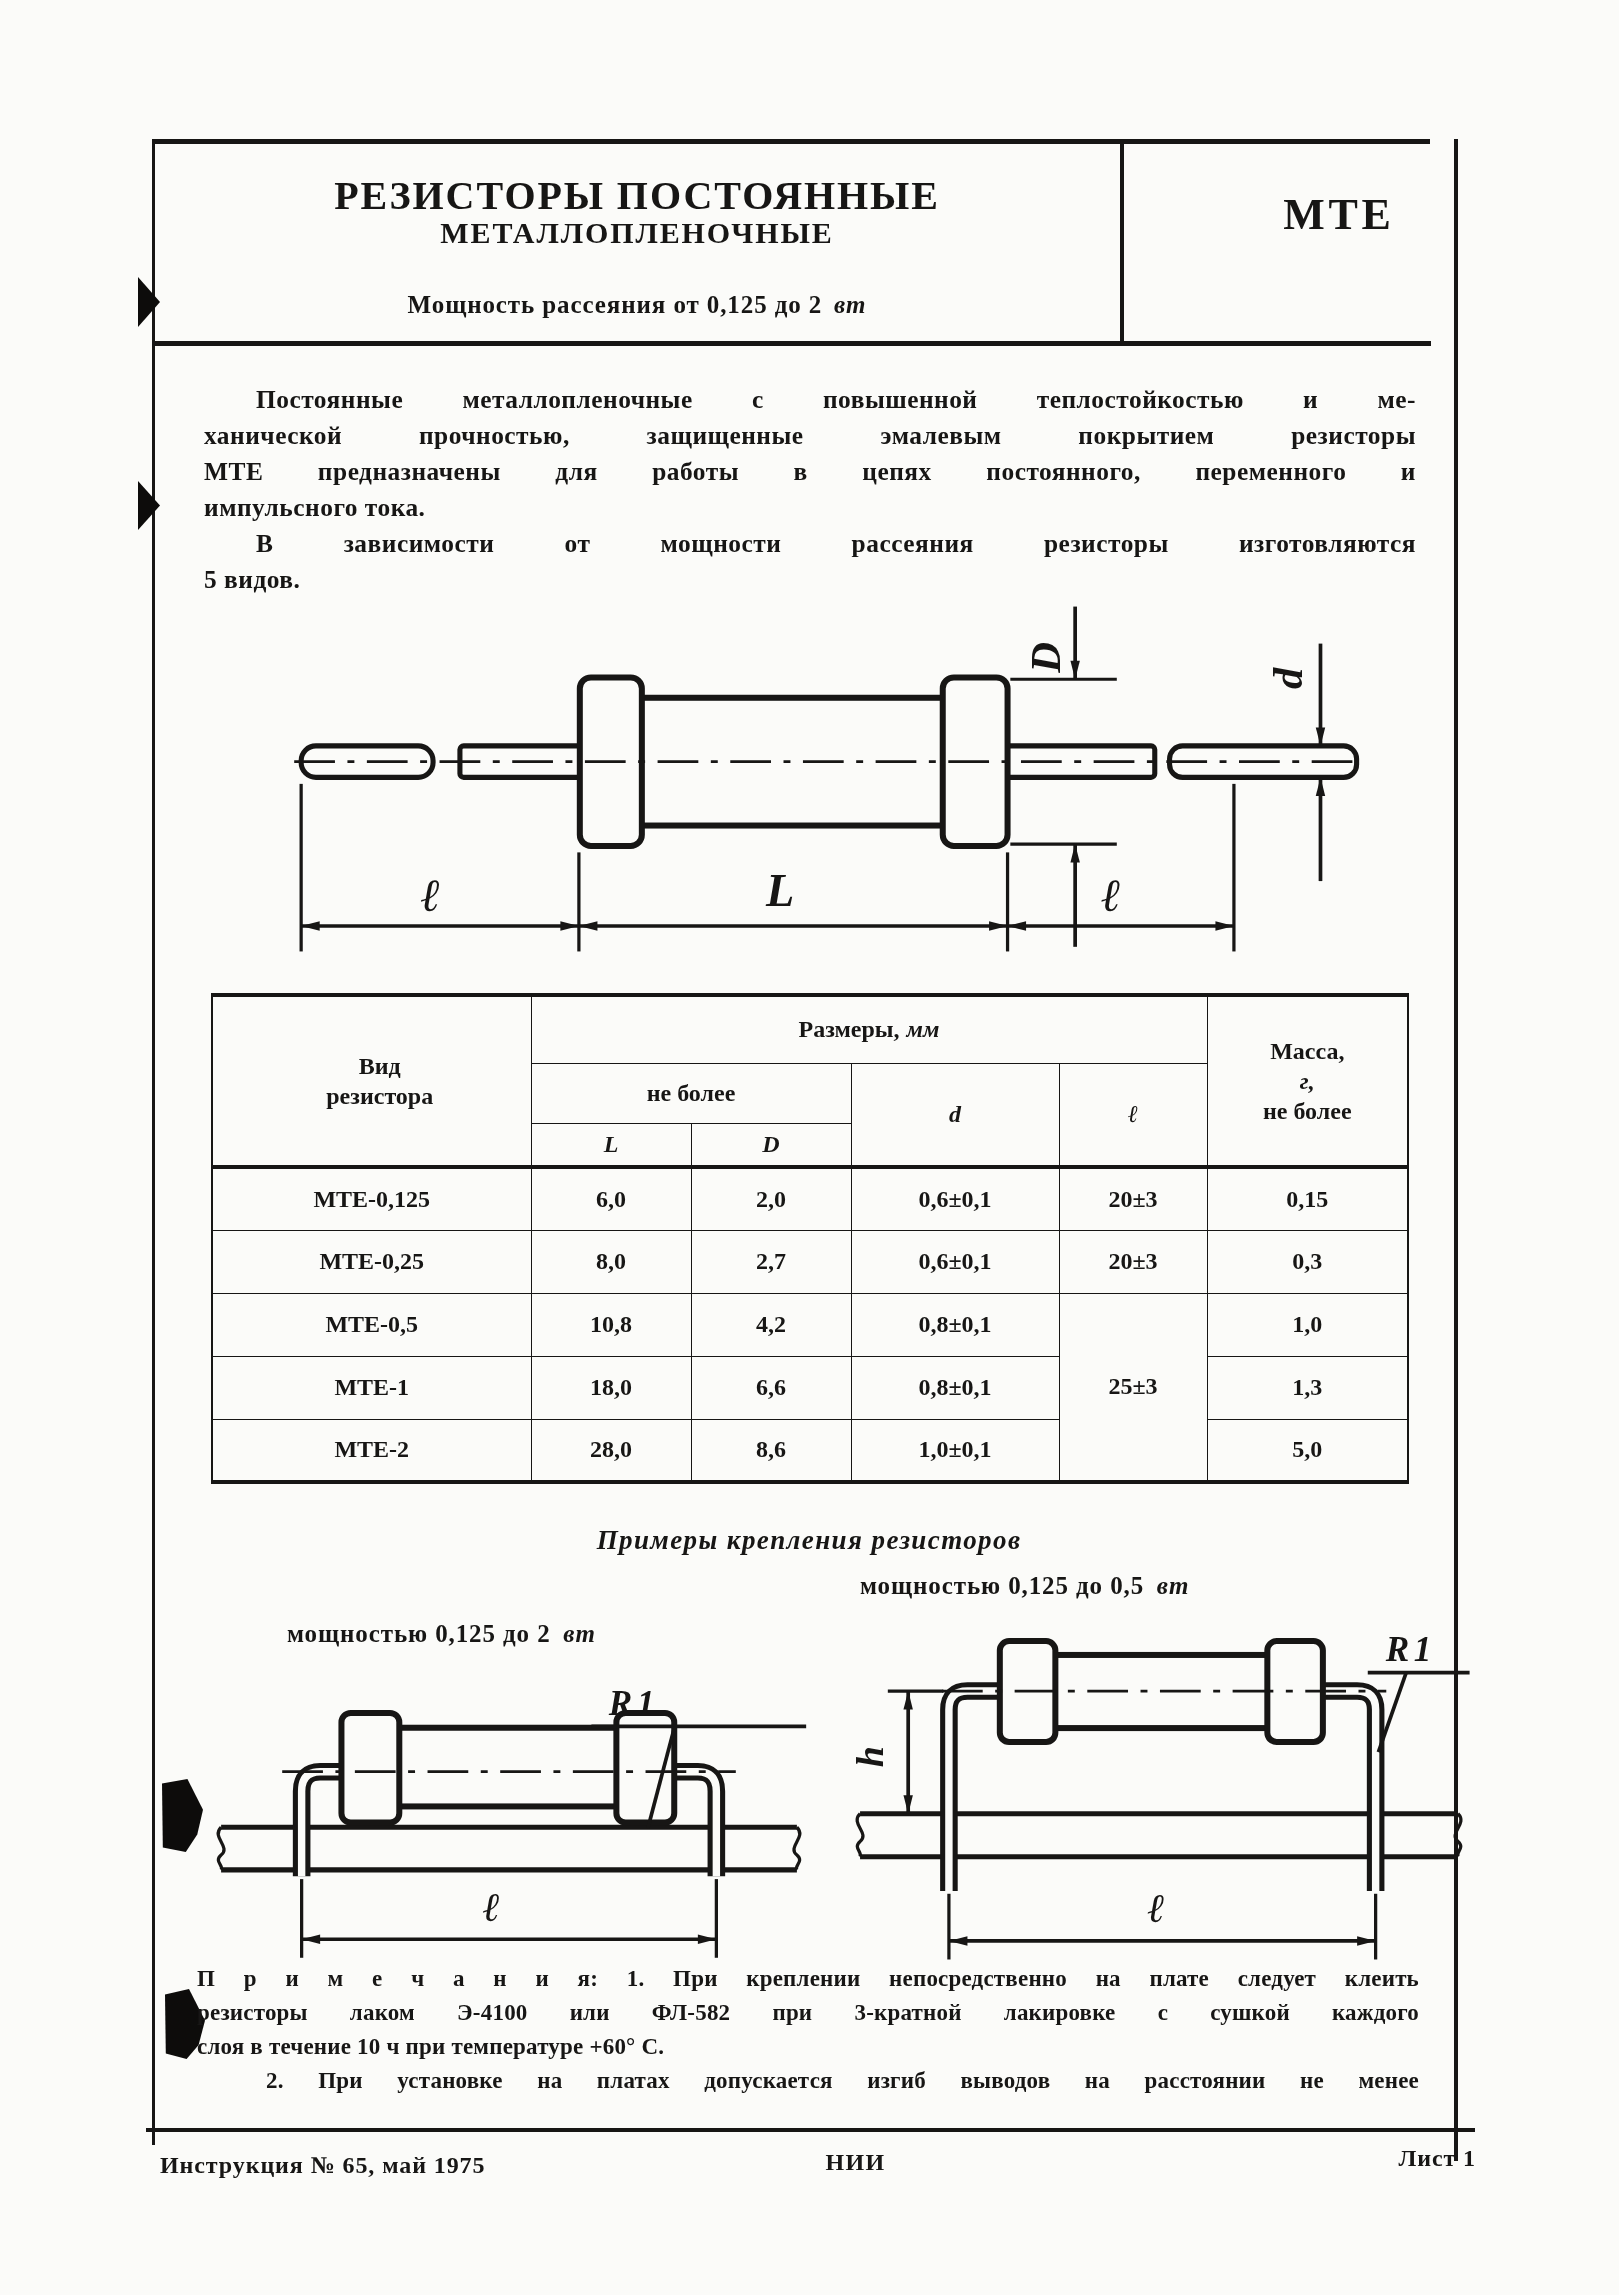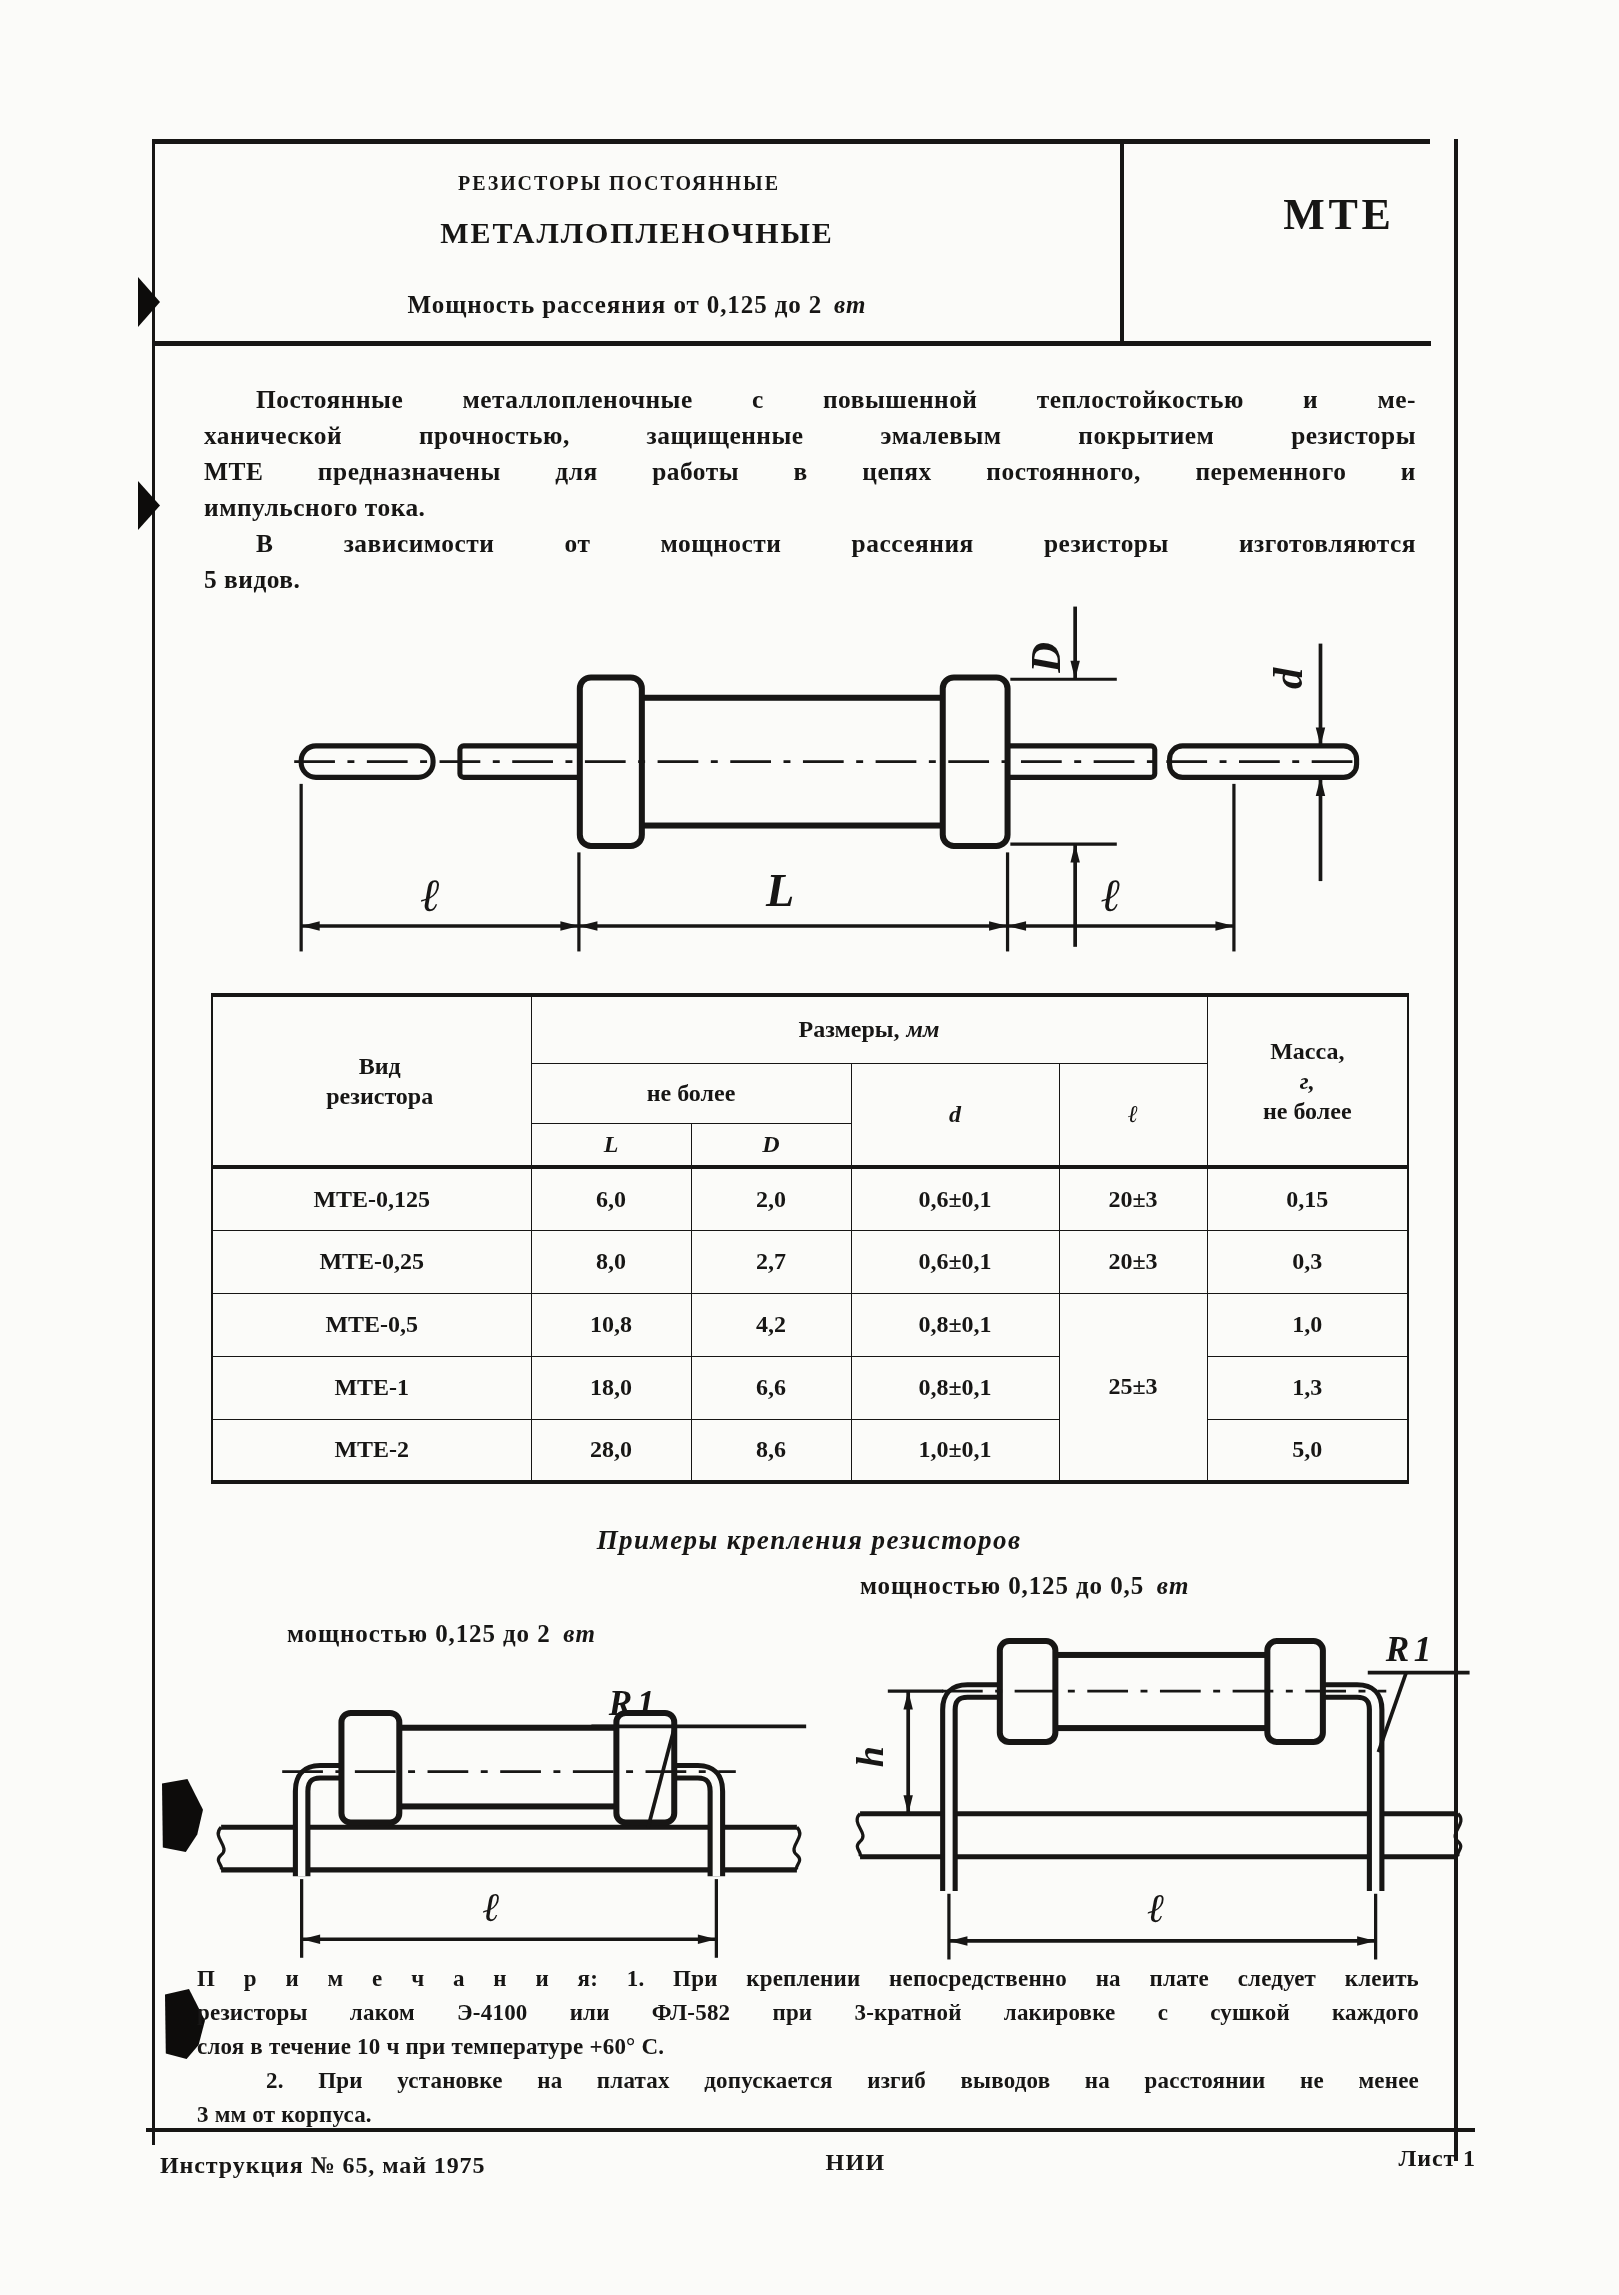--- a/index.html
+++ b/index.html
@@ -46,21 +46,21 @@
   <div class="bar" style="left:1120px;top:143px;width:3.7px;height:198px;"></div>
   <div class="bar" style="left:152px;top:139px;width:3.2px;height:2006px;"></div>
   <div class="bar" style="left:1454px;top:139px;width:3.7px;height:2022px;"></div>
   <div class="bar" style="left:146px;top:2128px;width:1329px;height:4.2px;"></div>
 
   <div class="blot" style="left:138px;top:277px;width:22px;height:50px;clip-path:polygon(0 0,100% 50%,0 100%);"></div>
   <div class="blot" style="left:138px;top:481px;width:22px;height:49px;clip-path:polygon(0 0,100% 50%,0 100%);"></div>
   <div class="blot" style="left:162px;top:1779px;width:41px;height:73px;clip-path:polygon(0 6%,62% 0,100% 42%,86% 76%,58% 100%,2% 94%);"></div>
   <div class="blot" style="left:165px;top:1989px;width:40px;height:70px;clip-path:polygon(0 8%,60% 0,100% 45%,84% 80%,54% 100%,2% 92%);"></div>
 
-  <div class="abs txt ctr" style="left:136px;top:172px;width:966px;font-size:20px;letter-spacing:1.9px;">РЕЗИСТОРЫ ПОСТОЯННЫЕ</div>
+  <div class="abs txt ctr" style="left:154px;top:172px;width:966px;font-size:40px;letter-spacing:1.9px;">РЕЗИСТОРЫ ПОСТОЯННЫЕ</div>
   <div class="abs txt ctr" style="left:154px;top:216px;width:966px;font-size:30px;letter-spacing:1.9px;">МЕТАЛЛОПЛЕНОЧНЫЕ</div>
   <div class="abs txt ctr" style="left:154px;top:283px;width:966px;font-size:25px;letter-spacing:0.9px;margin-top:8px;">
       <span>Мощность рассеяния от 0,125 до 2</span>
       <span class="it" style="margin-left:4.6px;">вт</span>
   </div>
   <div class="abs txt ctr" style="left:1174px;top:189px;width:330px;font-size:44px;letter-spacing:3.7px;">МТЕ</div>
 
   <div class="abs" style="left:204px;top:385px;width:1212px;">
     <div class="txt intro-line jline ind">Постоянные металлопленочные с повышенной теплостойкостью и ме-</div>
     <div class="txt intro-line jline">ханической прочностью, защищенные эмалевым покрытием резисторы</div>
@@ -272,21 +272,20 @@
       <line class="dimline" x1="220" y1="700" x2="1142" y2="700" marker-start="url(#arw)" marker-end="url(#arw)"></line>
     </g>
     <text class="lbl" x="668" y="660" font-size="88" text-anchor="middle">ℓ</text>
   </svg>
 
   <div class="abs" style="left:197px;top:1966px;width:1222px;">
     <div class="txt note-line jline">П р и м е ч а н и я: 1. При креплении непосредственно на плате следует клеить</div>
     <div class="txt note-line jline">резисторы лаком Э-4100 или ФЛ-582 при 3-кратной лакировке с сушкой каждого</div>
     <div class="txt note-line">слоя в течение 10 ч при температуре +60° С.</div>
     <div class="txt note-line jline ind2">2. При установке на платах допускается изгиб выводов на расстоянии не менее</div>
-    <div class="txt note-line">3 мм от корпуса.</div>
   </div>
 
   <div class="abs txt" style="left:160px;top:2152px;font-size:24px;letter-spacing:0.9px;">Инструкция № 65, май 1975</div>
   <div class="abs txt ctr" style="left:740px;top:2149px;width:231px;font-size:24px;letter-spacing:1.4px;">НИИ</div>
   <div class="abs txt" style="left:1360px;top:2145px;width:116px;text-align:right;font-size:24px;letter-spacing:0.9px;">Лист 1</div>
 
 </div>
 
 
 </body></html>

